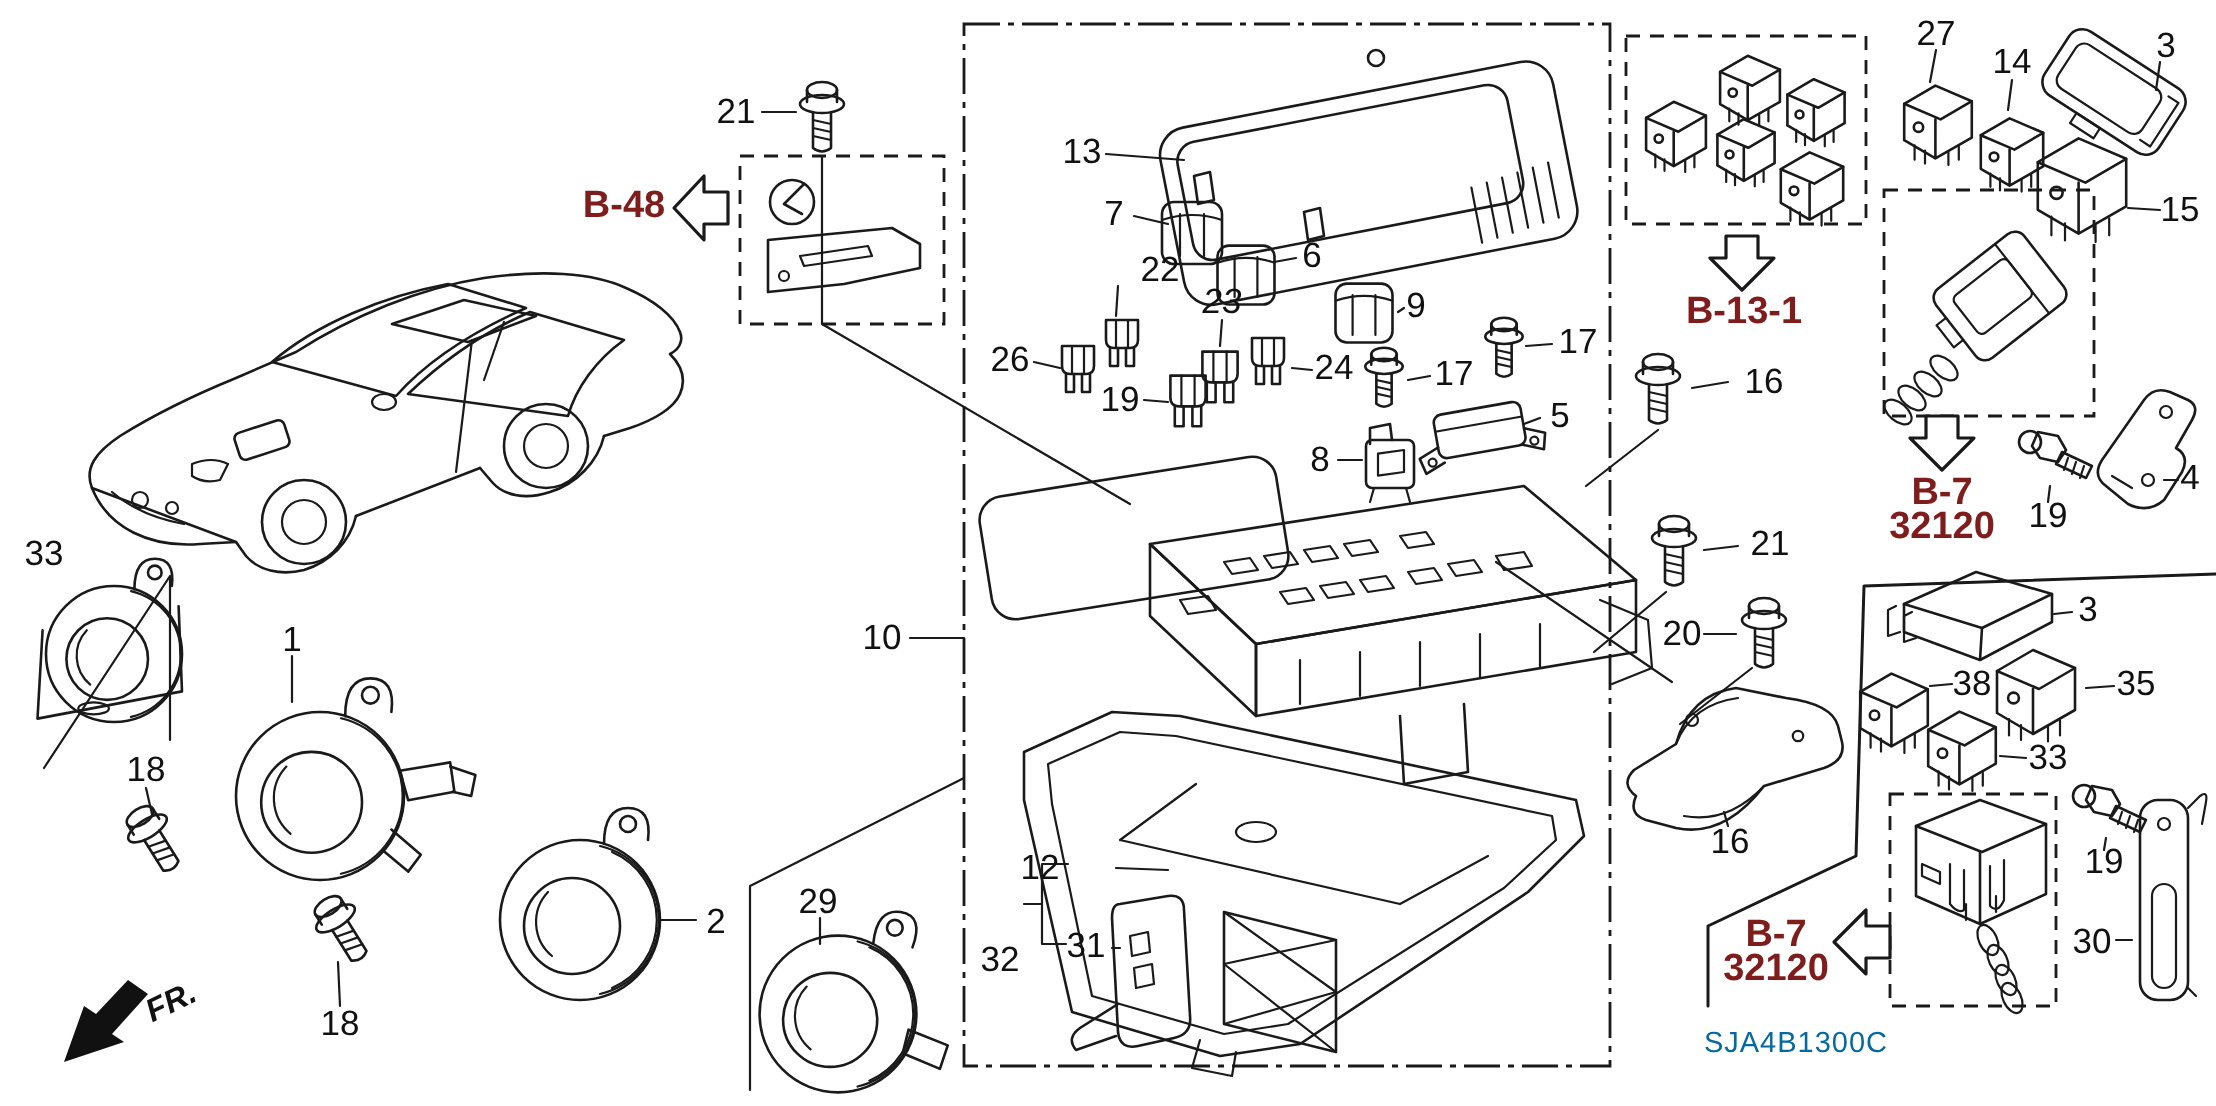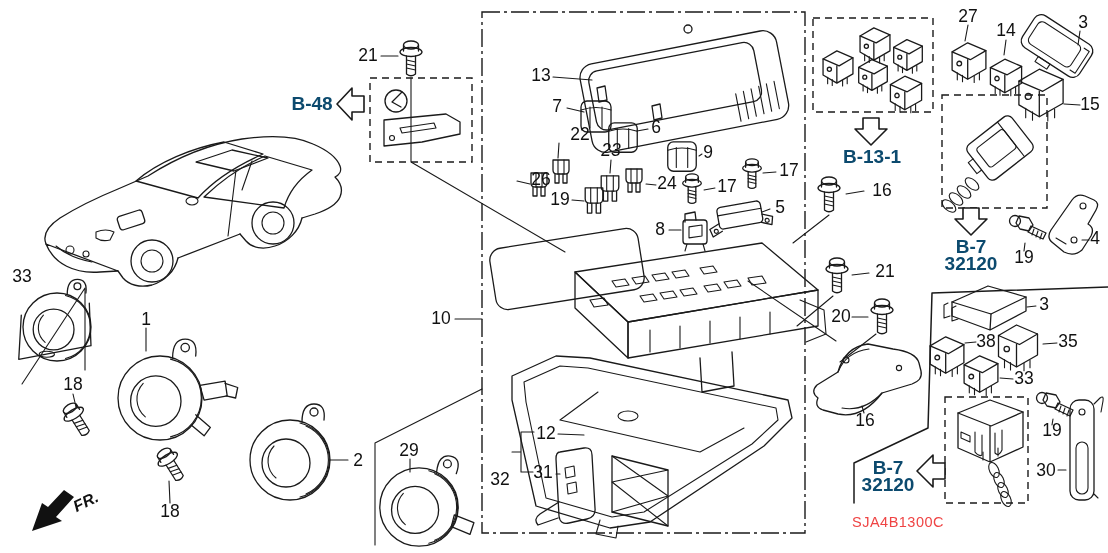--- a/index.html
+++ b/index.html
@@ -9,23 +9,23 @@
   svg.art *{vector-effect:non-scaling-stroke;}
   .ln{stroke:#1a1a1a;fill:none;stroke-width:1.3;stroke-linejoin:round;stroke-linecap:round;}
   .thin{stroke-width:1.1;}
   .dash{stroke:#1a1a1a;fill:none;stroke-width:1.4;stroke-dasharray:7 5;}
   .chain{stroke:#1a1a1a;fill:none;stroke-width:1.4;stroke-dasharray:18 4 3 4;}
   .blockarrow{stroke:#1a1a1a;fill:#ffffff;stroke-width:1.6;stroke-linejoin:round;}
   .solidarrow{fill:#111;stroke:none;}
   .plabel{position:absolute;transform:translate(-50%,-50%);
           font:17.5px/1 "Liberation Sans",sans-serif;color:#111;white-space:nowrap;}
   .ref{position:absolute;transform:translate(-50%,-50%);text-align:center;
-       font:bold 19px/17px "Liberation Sans",sans-serif;color:#0c4a6e;white-space:pre;}
+       font:bold 19px/17px "Liberation Sans",sans-serif;color:#7f1d1d;white-space:pre;}
   .figcode{position:absolute;transform:translate(-50%,-50%);
-       font:14.5px/1 "Liberation Sans",sans-serif;color:#ef4444;letter-spacing:.5px;}
+       font:14.5px/1 "Liberation Sans",sans-serif;color:#0369a1;letter-spacing:.5px;}
   .frlabel{position:absolute;transform:translate(-50%,-50%) rotate(-26deg);
        font:italic bold 16px/1 "Liberation Sans",sans-serif;color:#111;}
 </style>
 </head>
 <body>
 
 <div id="stage">
 
 <svg class="art" width="1108" height="553" viewBox="0 0 1108 553">
 <defs>
@@ -326,32 +326,32 @@
 </svg>
 
 <div id="labels">
       <div class="plabel" style="left: 368px; top: 56px;">21</div>
       <div class="plabel" style="left: 541px; top: 76px;">13</div>
       <div class="plabel" style="left: 557px; top: 107px;">7</div>
       <div class="plabel" style="left: 656px; top: 128px;">6</div>
       <div class="plabel" style="left: 560px; top: 135px; margin-left: 20px;">22</div>
       <div class="plabel" style="left: 611px; top: 151px; font-style: italic;">23</div>
       <div class="plabel" style="left: 708px; top: 153px;">9</div>
-      <div class="plabel" style="left: 505px; top: 180px; margin-left: 36px;">26</div>
+      <div class="plabel" style="left: 505px; top: 180px;">26</div>
       <div class="plabel" style="left: 560px; top: 200px;">19</div>
       <div class="plabel" style="left: 667px; top: 184px;">24</div>
       <div class="plabel" style="left: 727px; top: 187px;">17</div>
       <div class="plabel" style="left: 789px; top: 171px;">17</div>
       <div class="plabel" style="left: 780px; top: 208px;">5</div>
       <div class="plabel" style="left: 660px; top: 230px;">8</div>
       <div class="plabel" style="left: 882px; top: 191px;">16</div>
       <div class="plabel" style="left: 885px; top: 272px;">21</div>
       <div class="plabel" style="left: 841px; top: 317px;">20</div>
       <div class="plabel" style="left: 441px; top: 319px;">10</div>
-      <div class="plabel" style="left: 546px; top: 434px;">12</div>
+      <div class="plabel" style="left: 520px; top: 434px;">12</div>
       <div class="plabel" style="left: 500px; top: 452px; margin-top: 28px;">32</div>
       <div class="plabel" style="left: 543px; top: 473px; text-align: right;">31</div>
       <div class="plabel" style="left: 865px; top: 421px;">16</div>
       <div class="plabel" style="left: 22px; top: 277px;">33</div>
       <div class="plabel" style="left: 73px; top: 385px;">18</div>
       <div class="plabel" style="left: 146px; top: 320px;">1</div>
       <div class="plabel" style="left: 170px; top: 512px;">18</div>
       <div class="plabel" style="left: 358px; top: 461px;">2</div>
       <div class="plabel" style="left: 409px; top: 451px;">29</div>
       <div class="plabel" style="left: 968px; top: 17px;">27</div>

